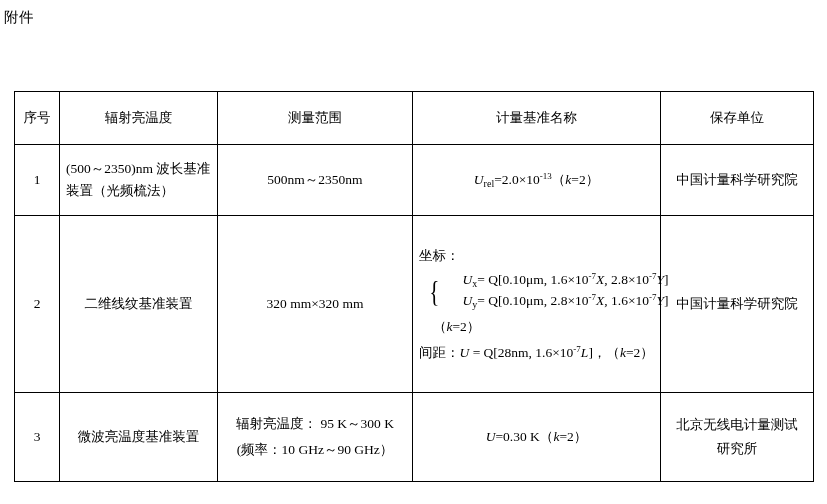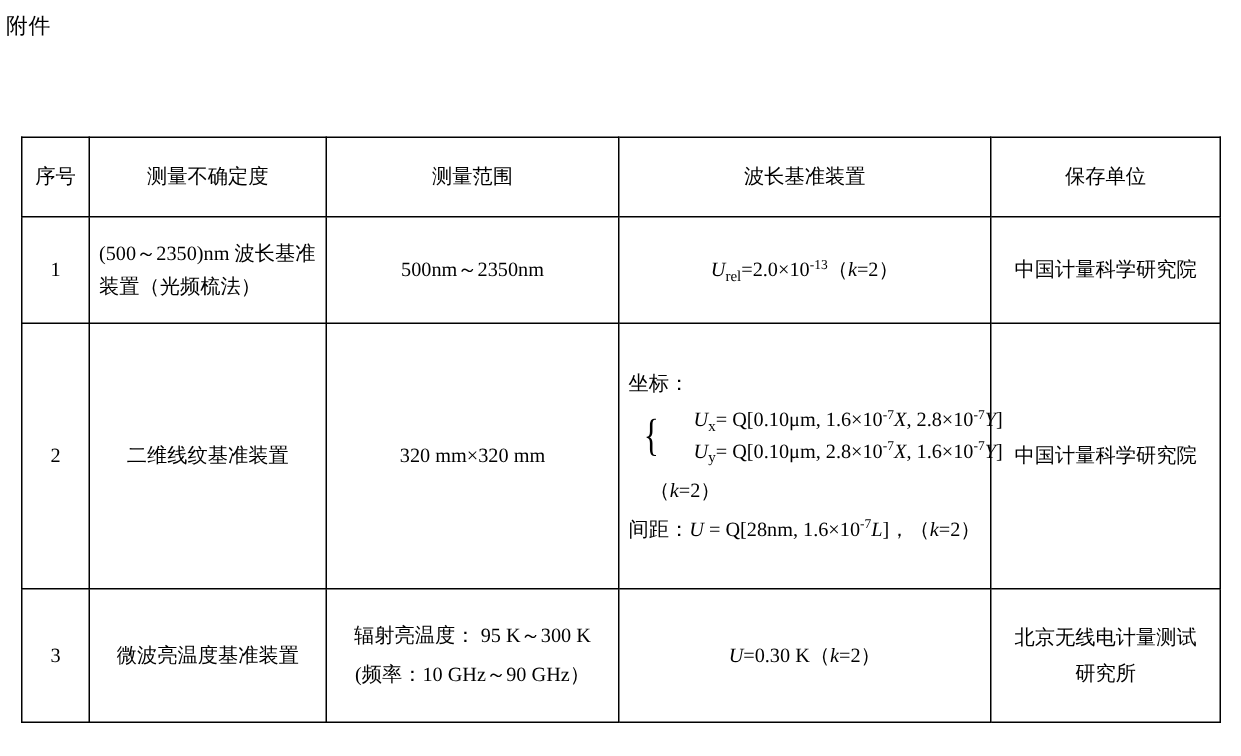--- a/index.html
+++ b/index.html
@@ -114,23 +114,23 @@
     <colgroup>
       <col class="col-no">
       <col class="col-name">
       <col class="col-range">
       <col class="col-unc">
       <col class="col-org">
     </colgroup>
     <thead>
       <tr>
         <th>序号</th>
-        <th>测量不确定度</th>
+        <th>辐射亮温度</th>
         <th>测量范围</th>
-        <th>波长基准装置</th>
+        <th>计量基准名称</th>
         <th>保存单位</th>
       </tr>
     </thead>
     <tbody>
       <tr class="row1">
         <td class="c-no">1</td>
         <td class="c-name left">(500～2350)nm 波长基准装置（光频梳法）</td>
         <td class="c-range">500nm～2350nm</td>
         <td class="c-unc">
           <span class="nowrap"><var>U</var><sub>rel</sub>=2.0×10<sup>-13</sup>（<var>k</var>=2）</span>

